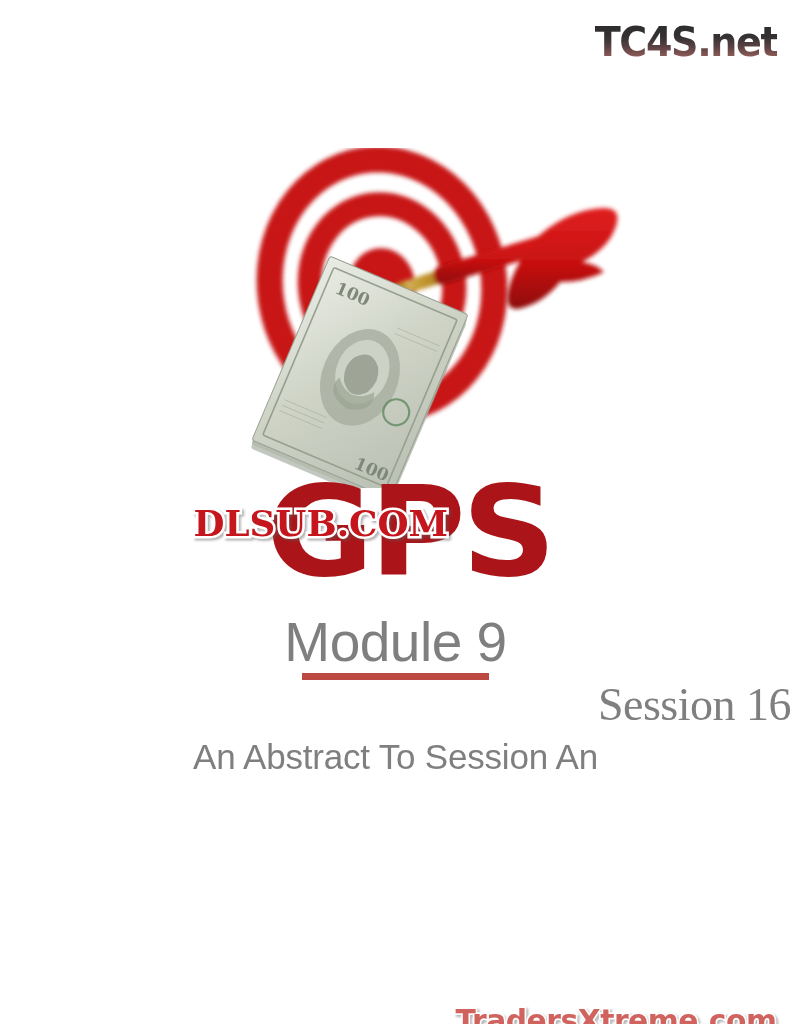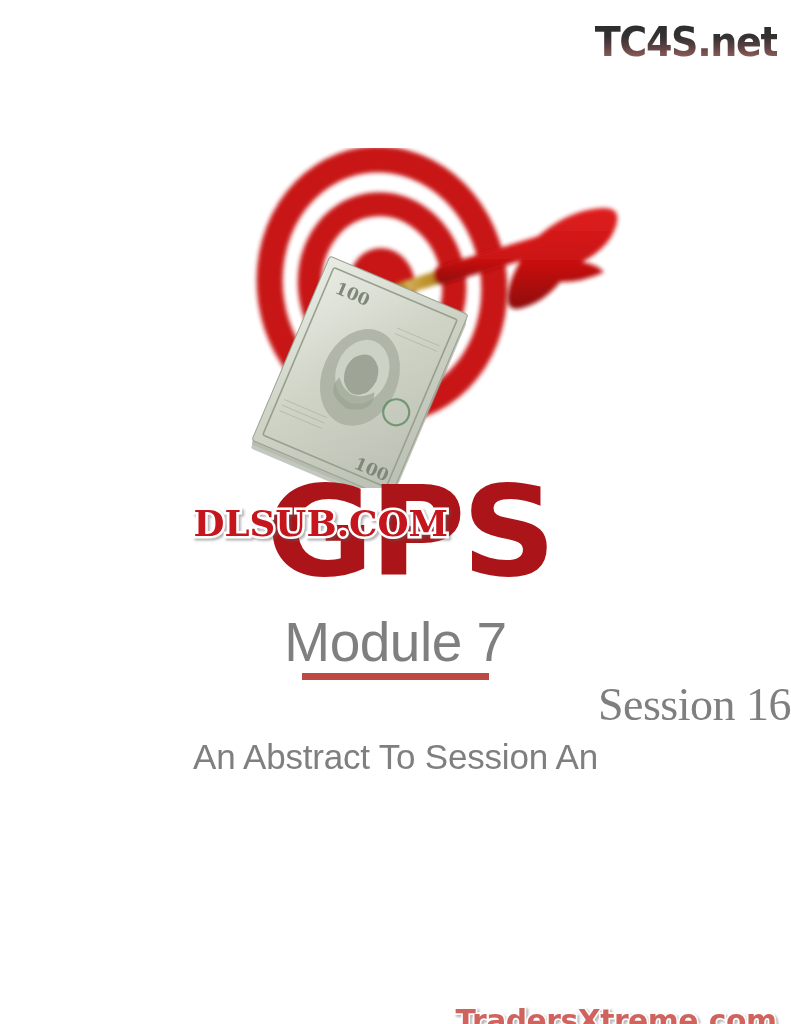--- a/index.html
+++ b/index.html
@@ -248,21 +248,21 @@
   </div>
 
   <div class="gps-block">
     <div class="gps-word">GPS</div>
     <div class="watermark">
       <span class="watermark-text">DLSUB.COM</span>
     </div>
   </div>
 
   <div class="titles">
-    <div class="t-module">Module 7</div>
+    <div class="t-module">Module 9</div>
     <div class="rule-wrap">
       <span class="rule"></span>
     </div>
     <div class="t-session">Session 16</div>
     <div class="t-sub">
       <span>An Abstract To Session An</span>
     </div>
   </div>
 
   <div class="brand-bottom">TradersXtreme.com</div>

